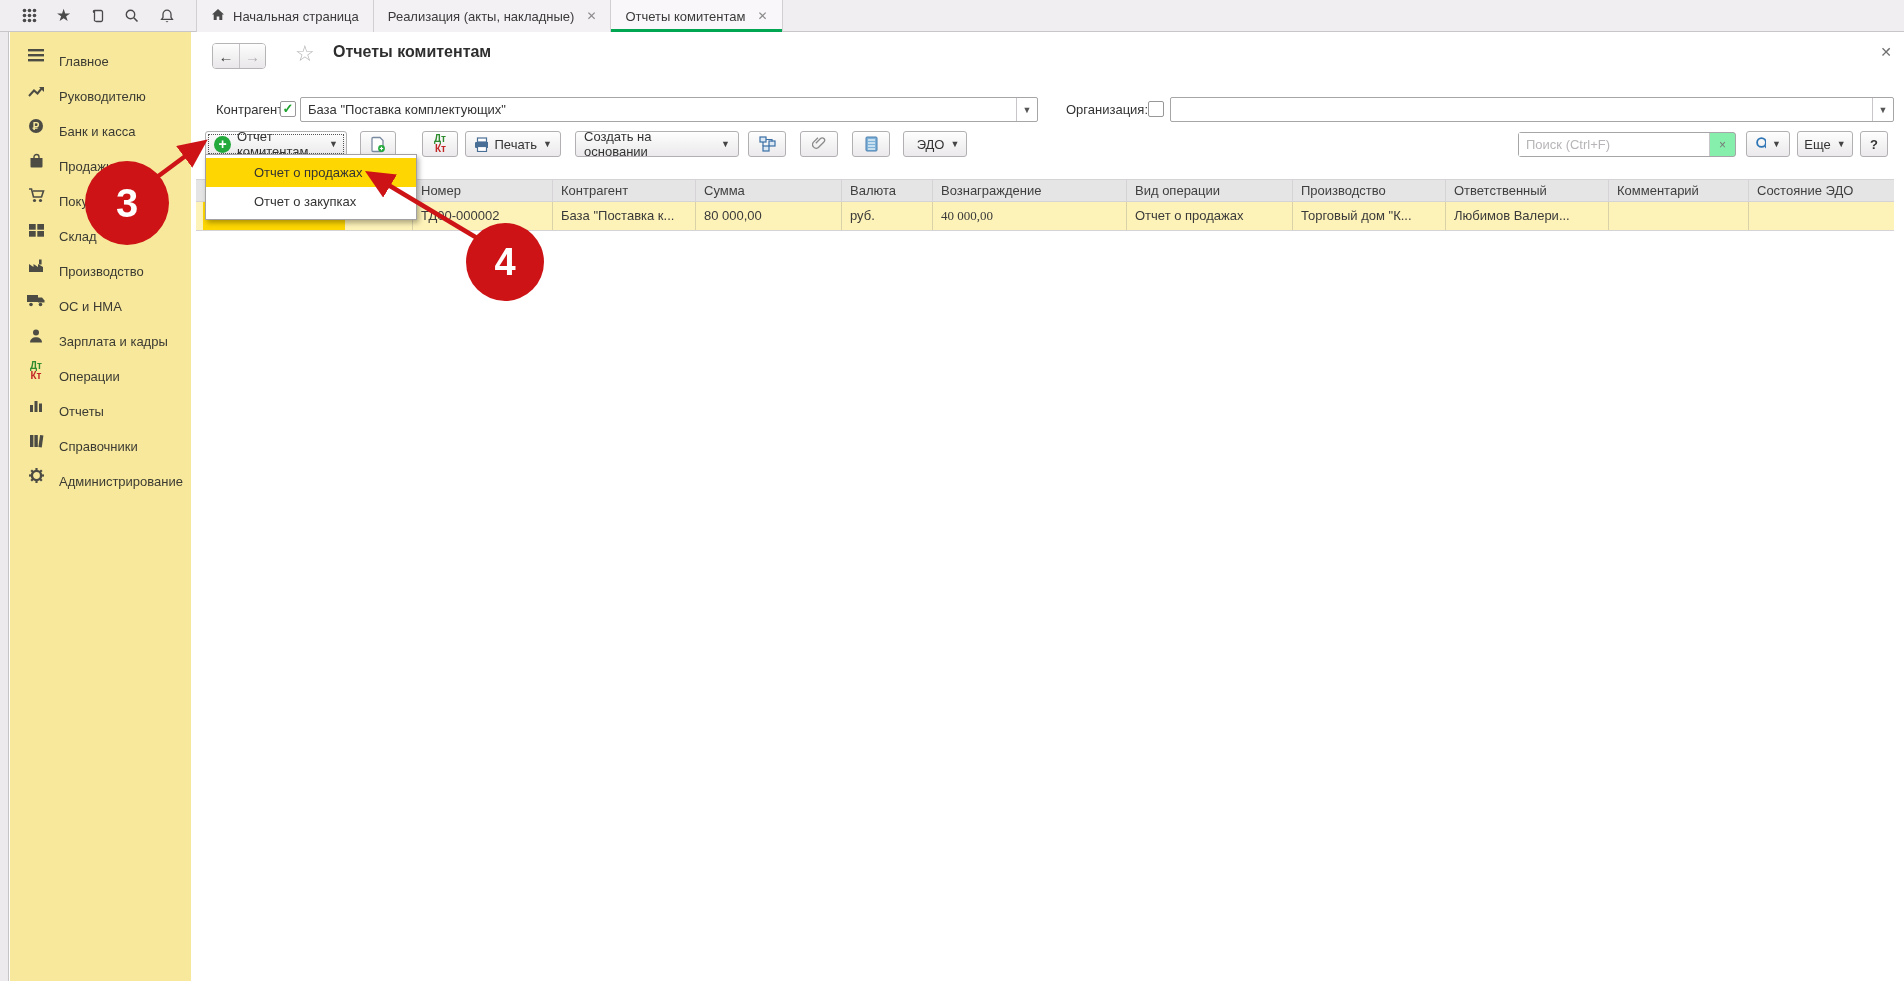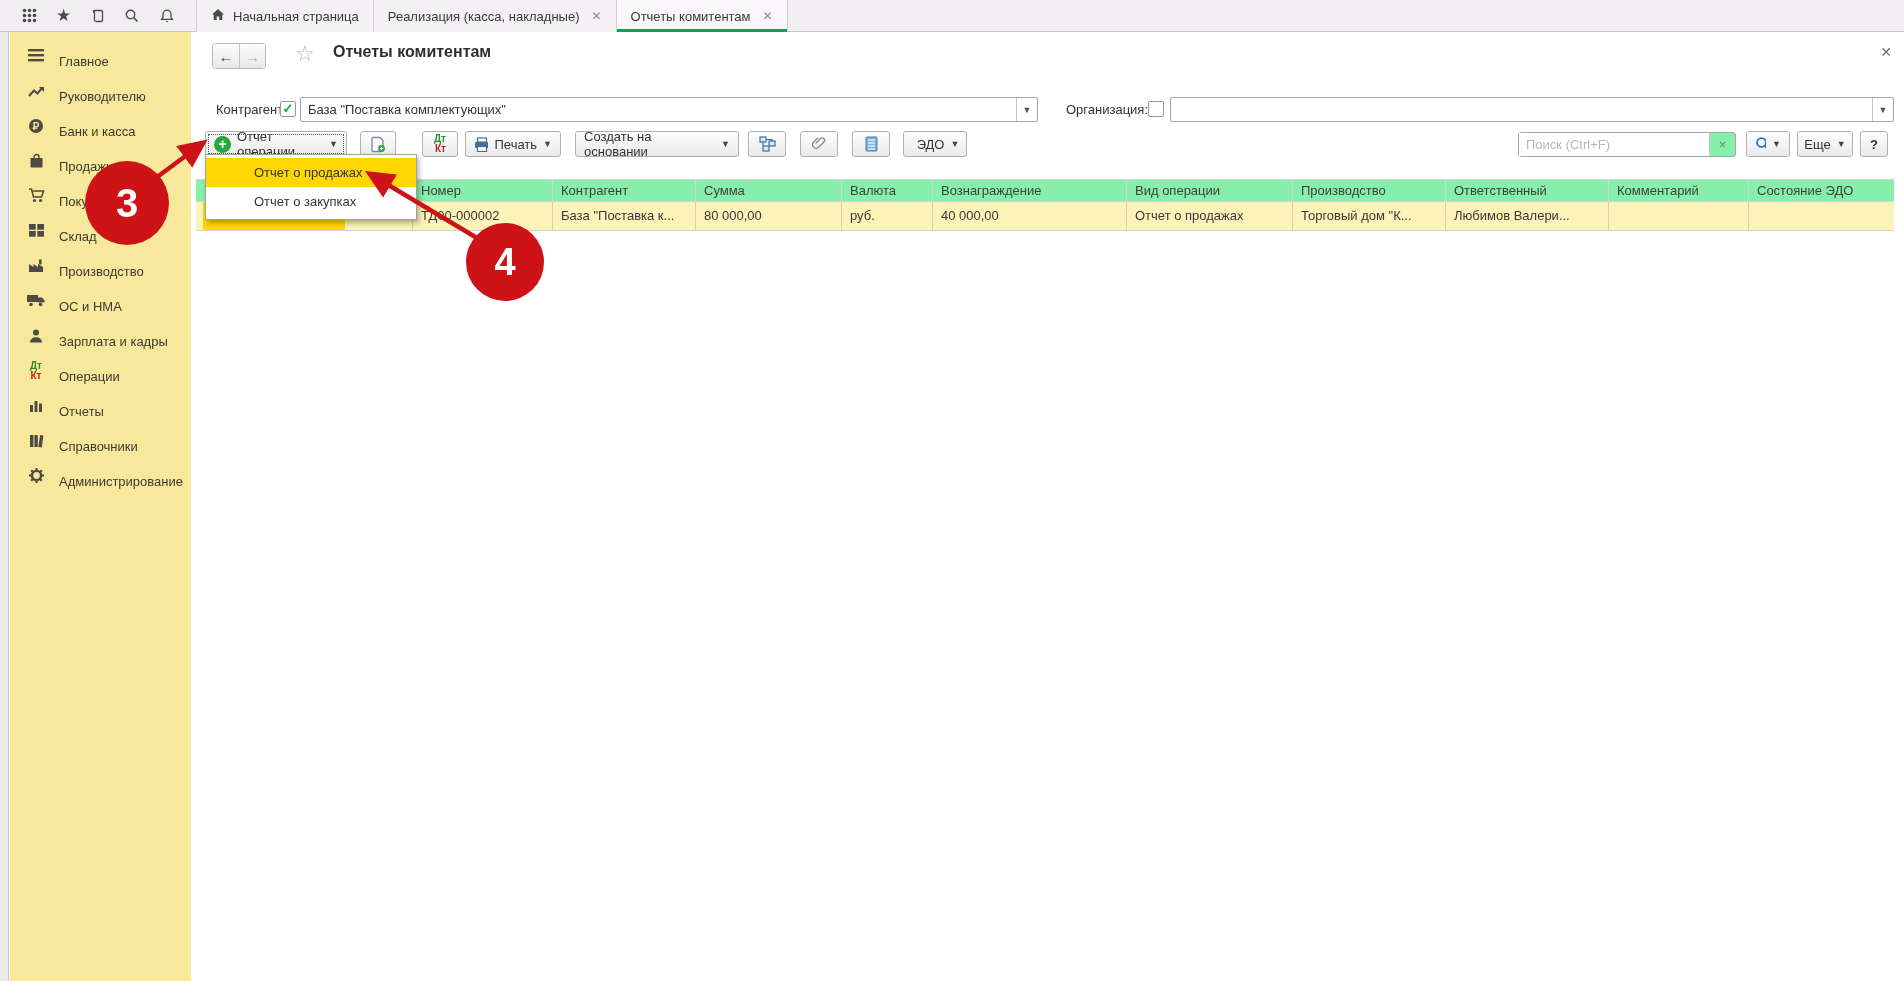--- a/index.html
+++ b/index.html
@@ -57,21 +57,21 @@
   .btn.focused { outline:1px dotted #555; outline-offset:-4px; }
   .searchbox { position:absolute; top:100px; left:1322px; width:218px; height:25px;
     border:1px solid #a8a5a8; border-radius:3px; background:#86efac; display:flex; }
   .searchbox input { flex:1; border:none; outline:none; padding:0 7px;
     font:13px "Liberation Sans",sans-serif; color:#333; }
   .searchbox input::placeholder { color:#b8b5b8; }
   .searchbox .clr { width:26px; border-left:1px solid #c9c6c9; display:flex; align-items:center;
     justify-content:center; color:#777; font-size:12px; }
   
   .tbl { position:absolute; left:0; top:147px; width:1698px; border-top:1px solid #d6d3d6; }
-  .thead { display:flex; height:22px; background:#86efac; border-bottom:1px solid #d6d3d6; }
+  .thead { display:flex; height:22px; background:#e5e5e5; border-bottom:1px solid #d6d3d6; }
   .th { border-right:1px solid #d6d3d6; padding:0 8px; line-height:21px; color:#3f3f3f;
     white-space:nowrap; overflow:hidden; }
   .trow { display:flex; height:29px; background:#fdf2b8; border-bottom:1px solid #d6d3d6; }
   .td { border-right:1px solid #d9d2a8; padding:0 8px; line-height:28px; color:#3a3a3a;
     white-space:nowrap; overflow:hidden; position:relative; }
   .td.num { text-align:left; }
   .cur-cell { position:absolute; left:7px; top:0; width:142px; height:28px; background:#fed702; }
   
   .menu { position:absolute; left:9px; top:122px; width:212px; background:#fff;
     border:1px solid #a2a0a2; box-shadow:2px 3px 5px rgba(0,0,0,.3); z-index:20; padding:3px 0; }
@@ -131,21 +131,21 @@
   <div class="tabs">
     <div class="tab">
       <span>
         <svg width="14" height="13">
             <path d="M7 1 1 6.5h1.7V12h3V8.5h2.6V12h3V6.5H13z" fill="#4a4a4a"></path>
           </svg>
       </span>
       <span>Начальная страница</span>
     </div>
     <div class="tab">
-      <span>Реализация (касса, накладные)</span>
+      <span>Реализация (акты, накладные)</span>
       <span class="tab-close">✕</span>
     </div>
     <div class="tab active">
       <span>Отчеты комитентам</span>
       <span class="tab-close">✕</span>
     </div>
   </div>
 </div>
 
 <div class="left-strip"></div>
@@ -311,21 +311,21 @@
   </div>
   <div class="flt-label" style="left:870px;">Организация:</div>
   <div class="checkbox" style="left:952px;"></div>
   <div class="combo" style="left:974px; width:724px;">
     <input value="" style="">
     <div class="dd">▼</div>
   </div>
 
   <div class="btn focused" style="left:9px; width:142px;">
     <span class="plus-ic">+</span>
-    <span>Отчет операции</span>
+    <span>Отчет комитентам</span>
     <span class="arr">▼</span>
   </div>
   <div class="btn" style="left:164px; width:36px;">
     <svg width="16" height="17">
         <path d="M3 1.5h7l3 3v10a1 1 0 0 1-1 1H3a1 1 0 0 1-1-1v-12a1 1 0 0 1 1-1z" fill="#fff" stroke="#7a8aa0" stroke-width="1.3"></path>
         <circle cx="11.5" cy="12.5" r="3.4" fill="#24a93c"></circle>
         <path d="M9.8 12.5h3.4M11.5 10.8v3.4" stroke="#fff" stroke-width="1.2"></path>
       </svg>
   </div>
   <div class="btn" style="left:226px; width:36px;">
@@ -418,21 +418,21 @@
       <div class="th" style="width:145px; border-right:none;">Состояние ЭДО</div>
     </div>
     <div class="trow">
       <div class="td" style="width:217px;">
           <div class="cur-cell"></div>
         </div>
       <div class="td" style="width:140px;">ТД00-000002</div>
       <div class="td" style="width:143px;">База "Поставка к...</div>
       <div class="td num" style="width:146px;">80 000,00</div>
       <div class="td" style="width:91px;">руб.</div>
-      <div class="td num" style="width:194px;">40 000,00</div>
+      <div class="td num" style="width:194px;font-family:Liberation Serif, serif;">40 000,00</div>
       <div class="td" style="width:166px;">Отчет о продажах</div>
       <div class="td" style="width:153px;">Торговый дом "К...</div>
       <div class="td" style="width:163px;">Любимов Валери...</div>
       <div class="td" style="width:140px;"></div>
       <div class="td" style="width:145px; border-right:none;"></div>
     </div>
   </div>
 
   <div class="menu">
     <div class="menu-item hl">Отчет о продажах</div>

